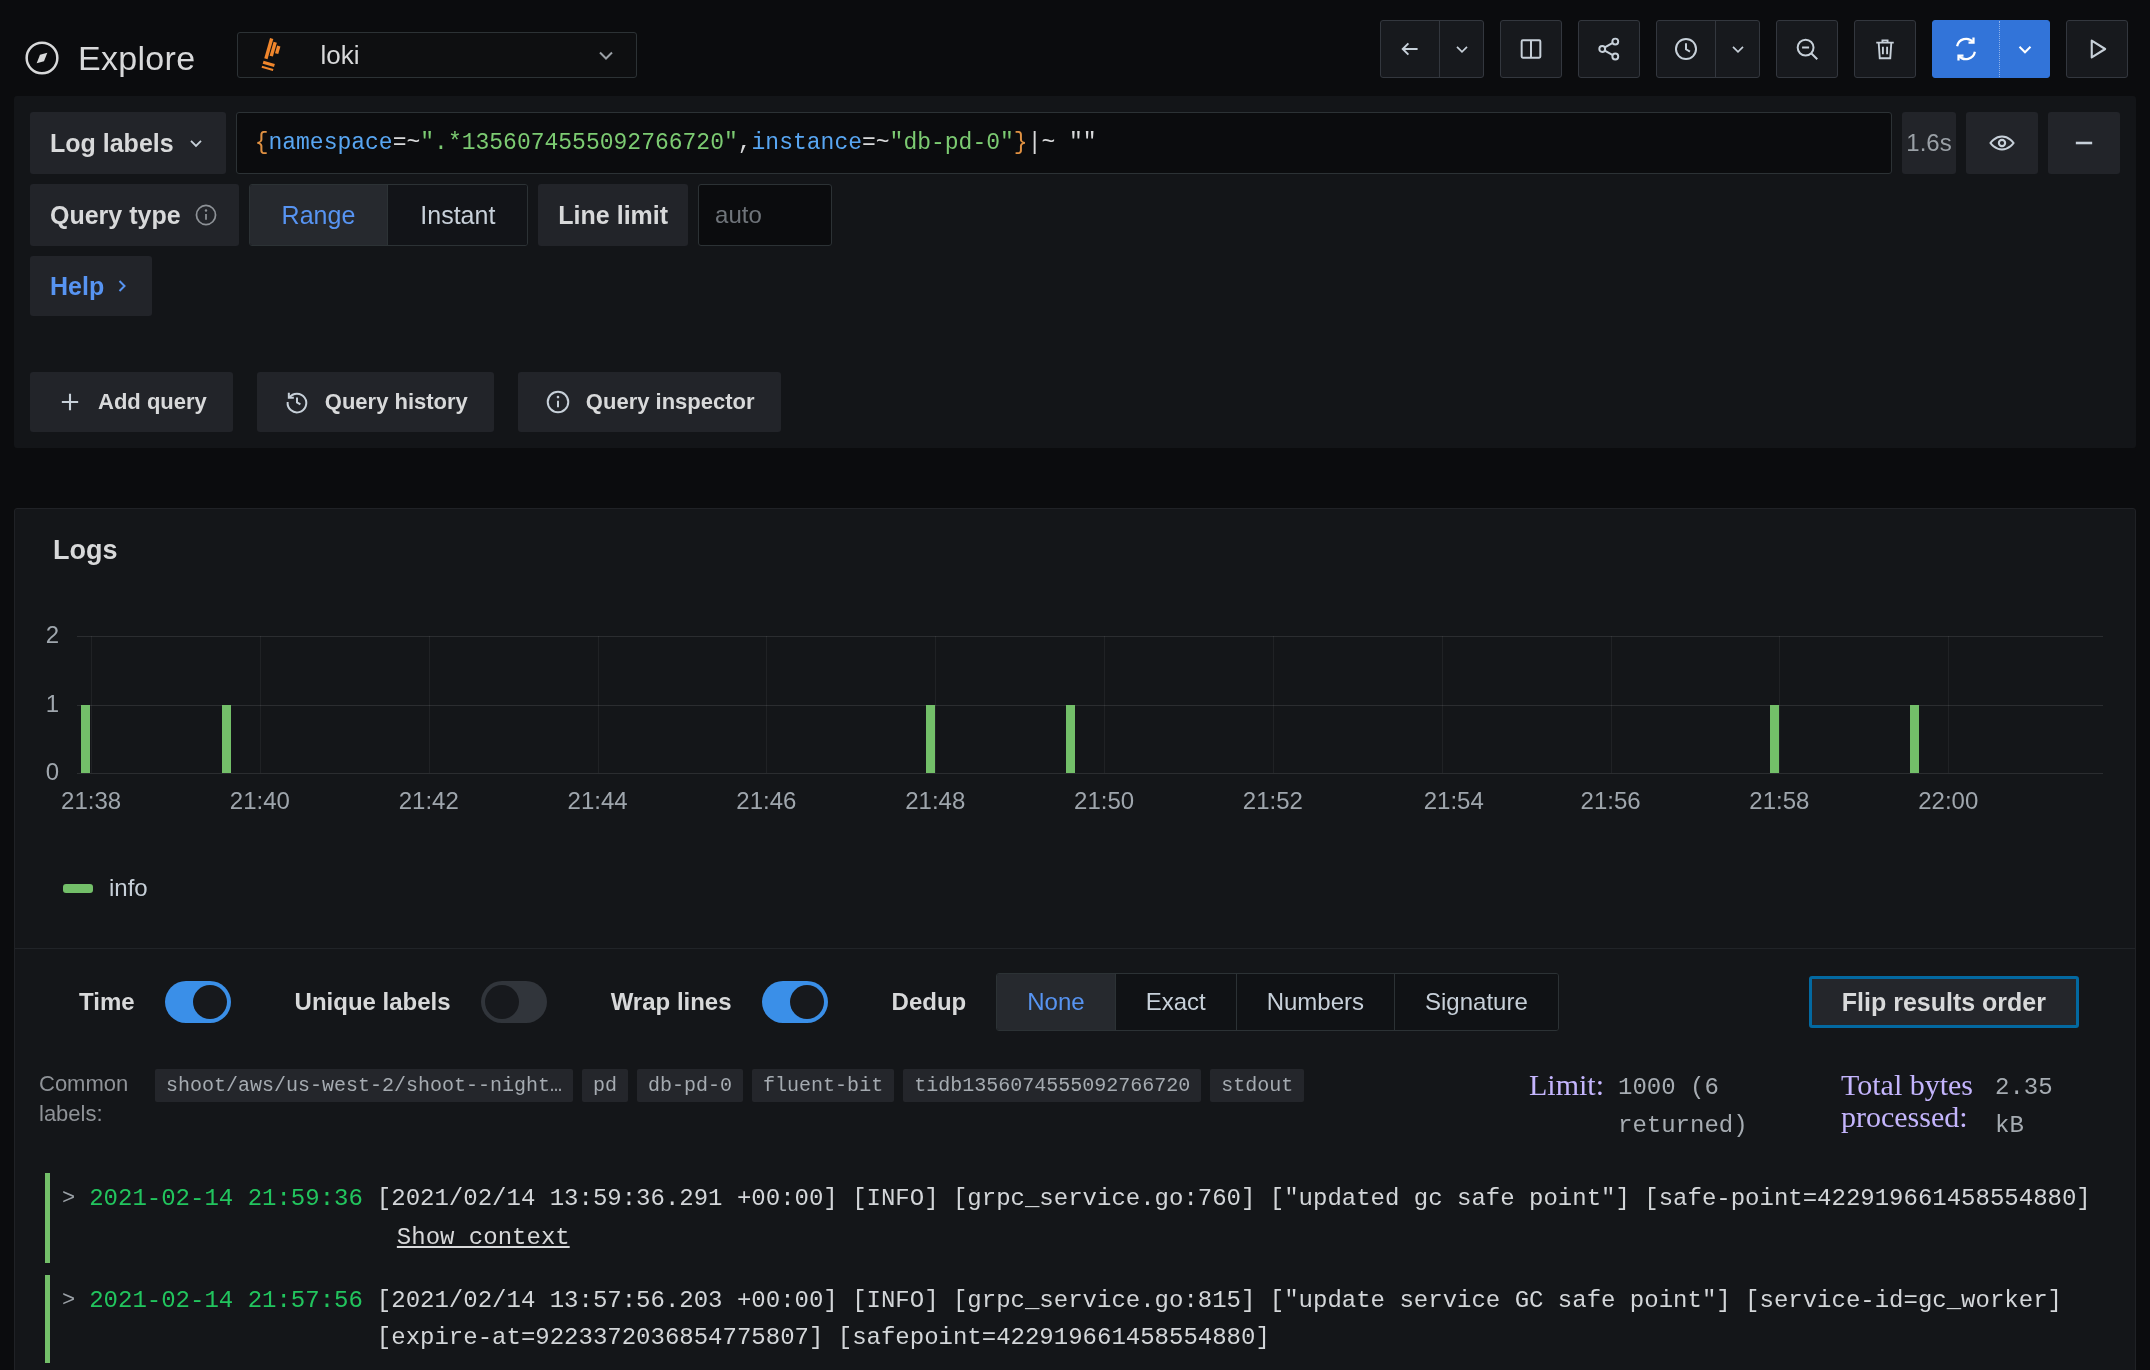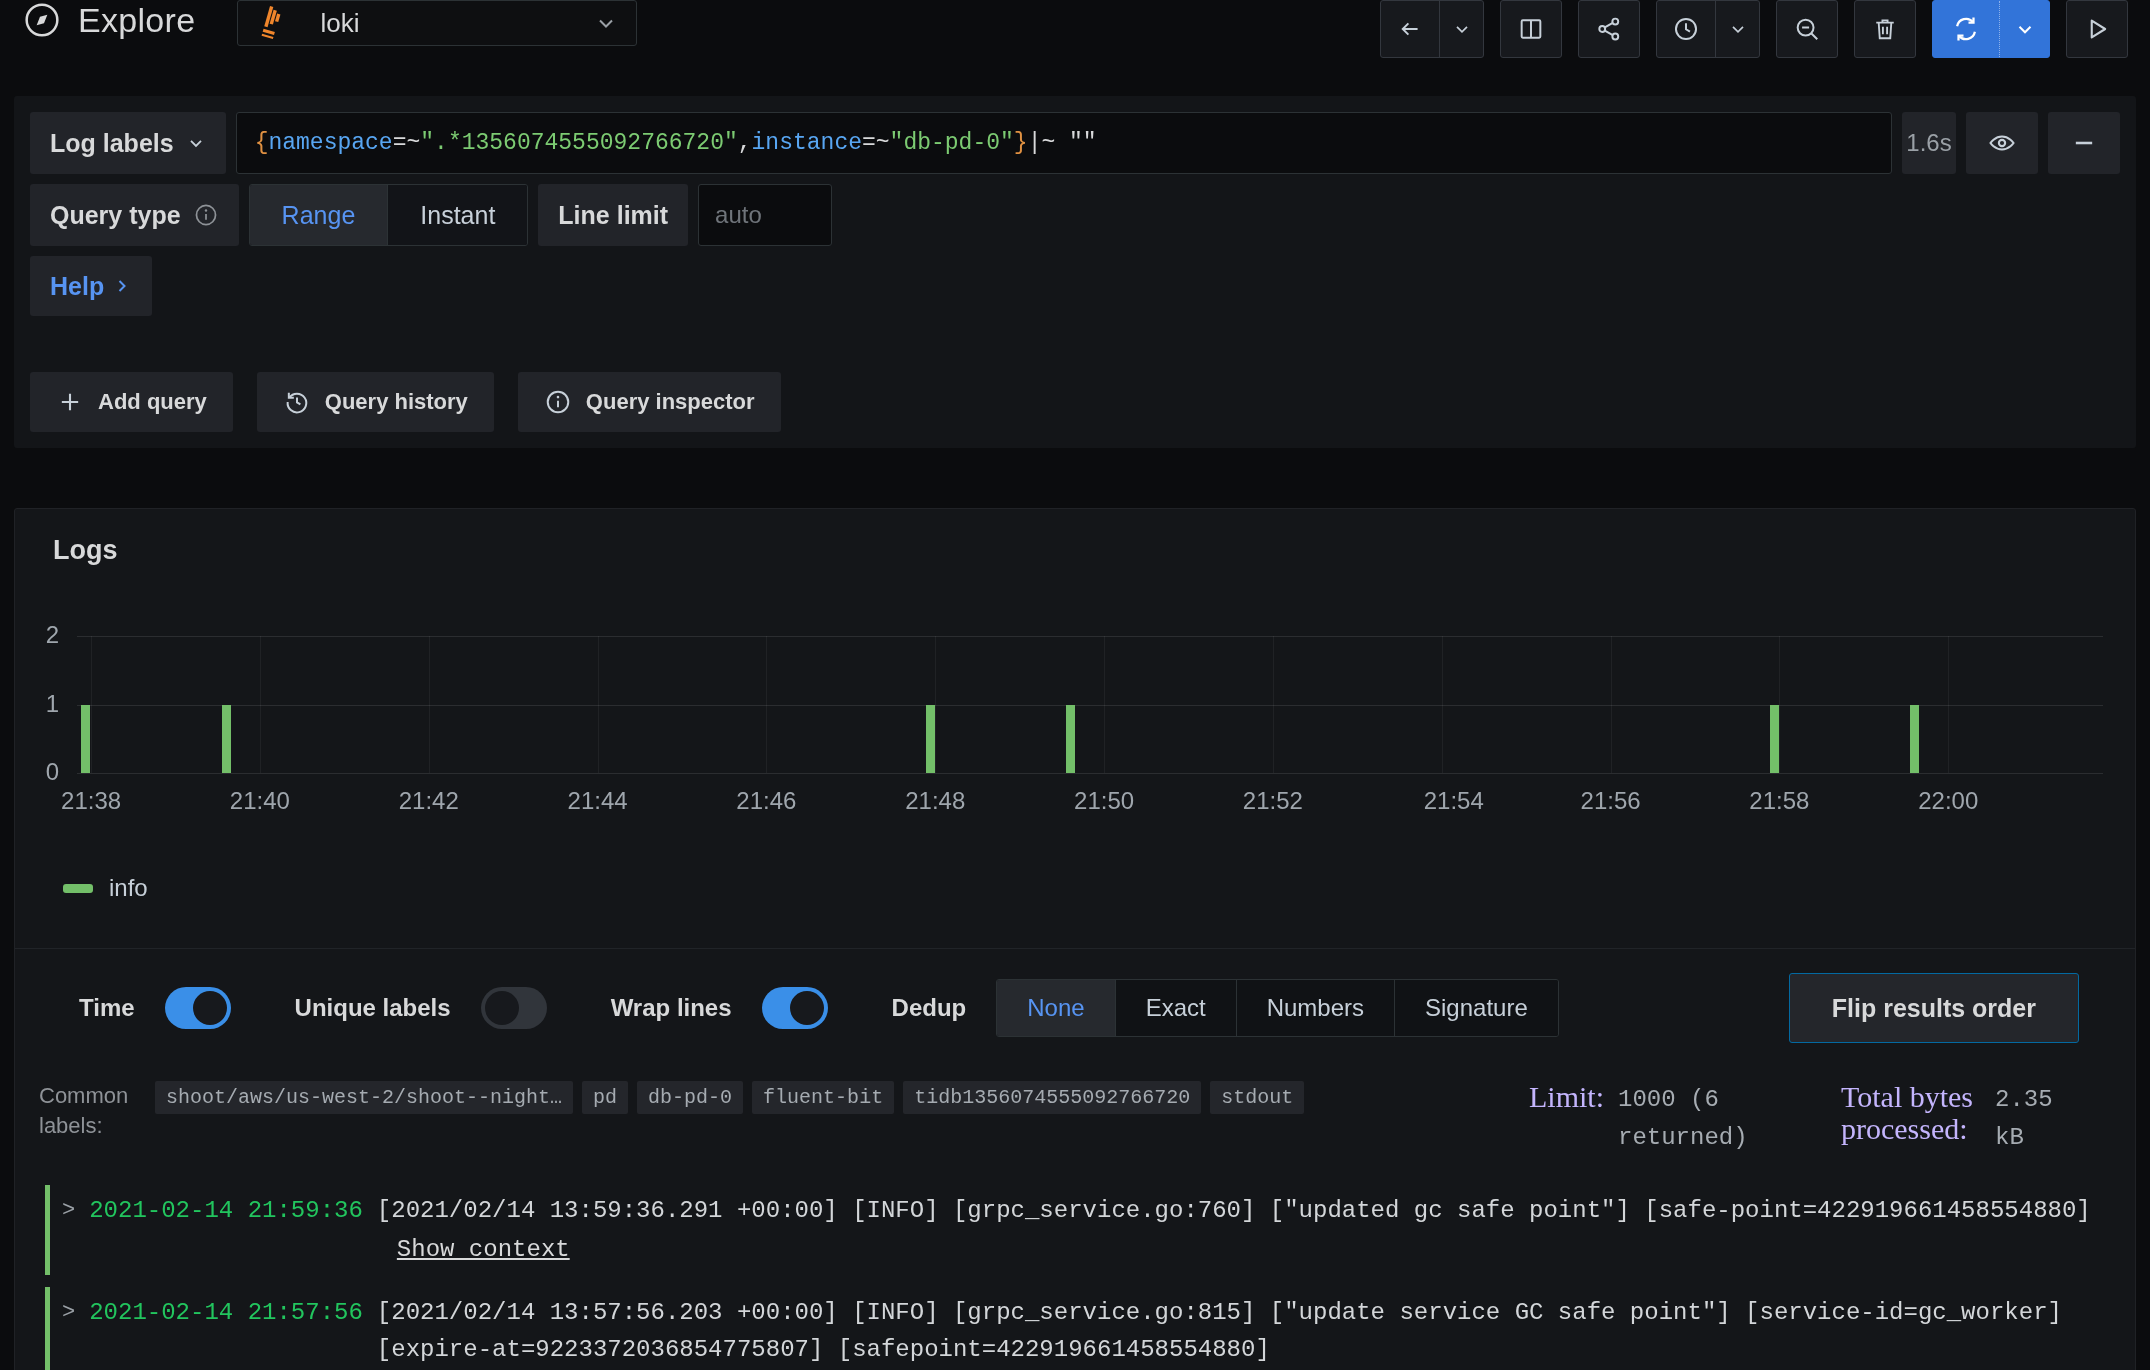--- a/index.html
+++ b/index.html
@@ -6,21 +6,21 @@
   html,body { width:2150px; height:1370px; overflow:hidden; }
   body {
     background:#0b0c0e;
     font-family:"Liberation Sans", sans-serif;
     color:#d8d9da;
     position:relative;
   }
   .mono { font-family:"Liberation Mono","DejaVu Sans Mono",monospace; }
 
   
-  .header { height:78px; display:flex; align-items:flex-start; padding:0 22px; }
+  .header { height:78px; display:flex; align-items:flex-end; padding:0 22px; }
   .logo-wrap { display:flex; align-items:center; gap:16px; }
   .compass { width:40px; height:40px; color:#d8d9da; }
   .app-title { font-size:34px; font-weight:500; letter-spacing:.3px; }
   .ds-picker {
     margin-left:42px; width:400px; height:46px;
     border:1px solid #2c3235; border-radius:3px;
     display:flex; align-items:center; padding:0 18px; gap:32px;
     background:#0e0f11; cursor:pointer;
   }
   .ds-name { font-size:26px; color:#d8d9da; flex:1; }
@@ -105,21 +105,21 @@
   .toggle { width:66px; height:42px; border-radius:24px; position:relative; margin-left:30px; cursor:pointer; }
   .toggle.on  { background:#3a8fe8; }
   .toggle.off { background:#31353b; }
   .toggle .knob { position:absolute; top:4px; width:34px; height:34px; border-radius:50%; background:#17191d; }
   .toggle.on  .knob { right:4px; }
   .toggle.off .knob { left:4px; }
   .ml { margin-left:64px; }
   .dedup-seg { margin-left:30px; height:58px; }
   .dedup-seg .opt { font-size:24px; padding:0 30px; background:#101215; }
   .flip-btn {
-    margin-left:auto; height:70px; padding:0 42px; background:#24262b; border:1px solid #0369a1;
+    margin-left:auto; height:52px; padding:0 30px; background:#24262b; border:3px solid #0369a1;
     border-radius:3px; display:flex; align-items:center; font-size:25px; font-weight:700; cursor:pointer;
   }
 
   .meta { display:flex; align-items:flex-start; padding:14px 56px 16px 24px; }
   .meta-label { width:110px; font-size:22px; line-height:30px; color:#8e9297; }
   .tags { display:flex; flex-wrap:wrap; gap:16px 9px; width:1270px; margin-left:6px; }
   .tag {
     background:#24262b; color:#a5abb1; font-size:20px; padding:5px 11px; border-radius:2px;
     white-space:nowrap;
   }

